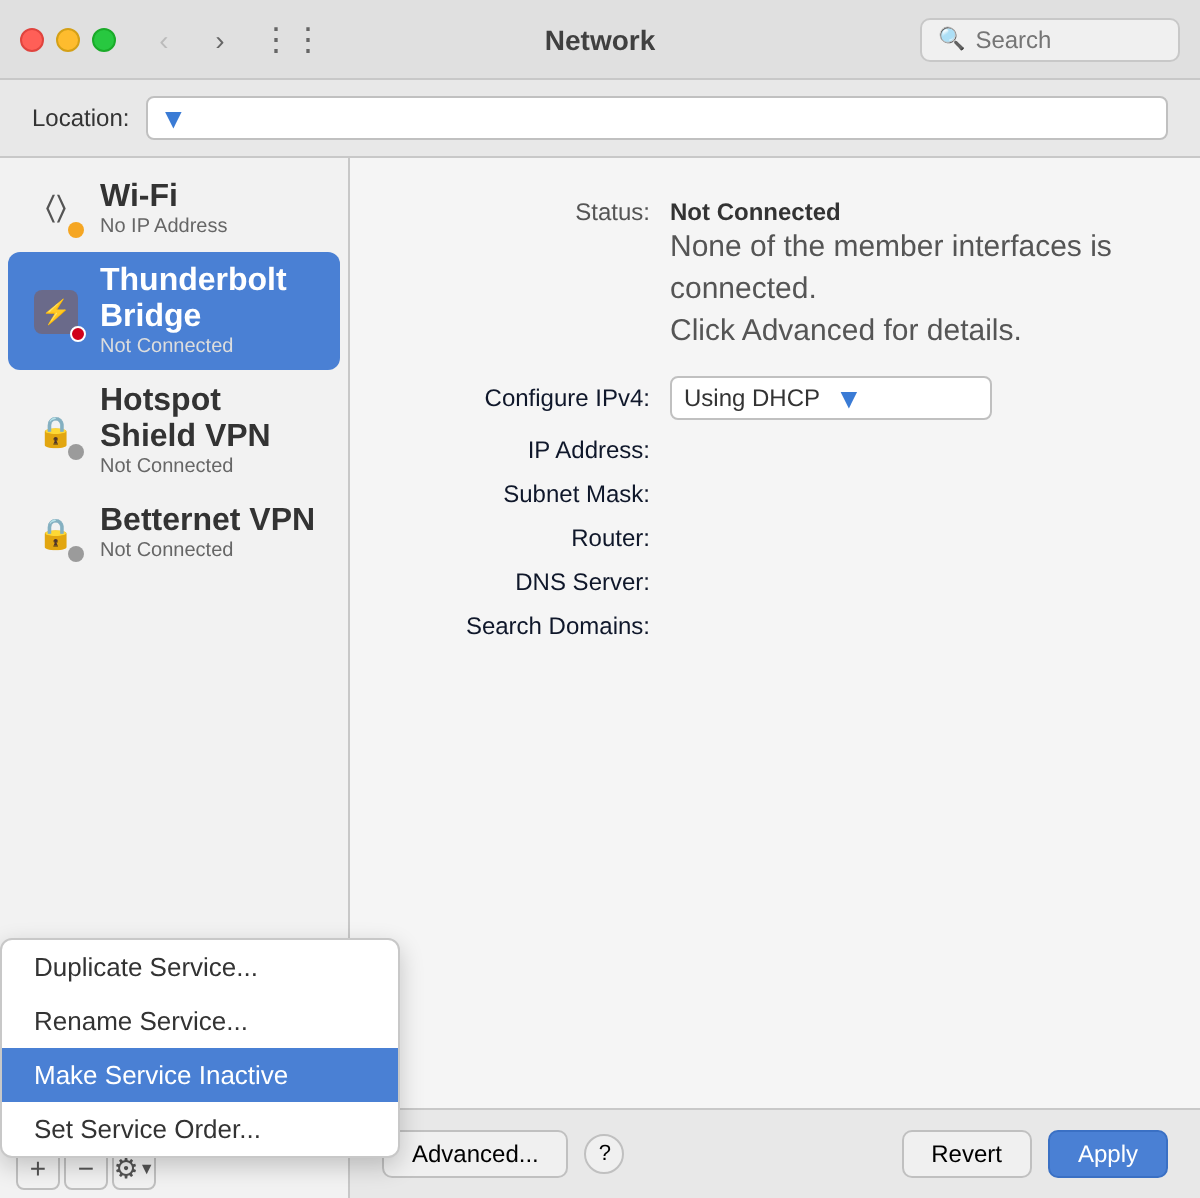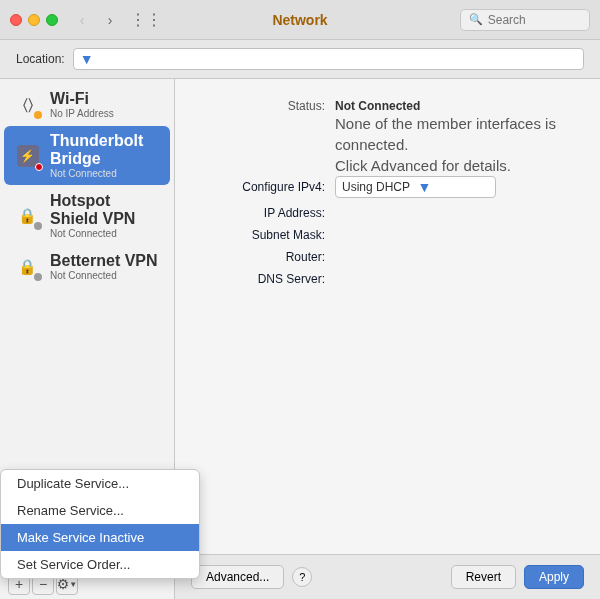--- a/index.html
+++ b/index.html
@@ -59,21 +59,21 @@
       color: #666;
       font-size: 16px;
       display: flex; align-items: center;
     }
 
     .title-bar-title {
       flex: 1;
       text-align: center;
       font-size: 14px;
       font-weight: 600;
-      color: #a16207;
+      color: #404040;
       position: absolute;
       left: 50%;
       transform: translateX(-50%);
     }
 
     .search-bar {
       margin-left: auto;
       display: flex;
       align-items: center;
       background: #f0f0f0;
@@ -225,21 +225,21 @@
 
     
     .network-detail {
       flex: 1;
       padding: 20px 30px;
     }
 
     .status-line {
       display: flex;
       gap: 10px;
-      margin-bottom: 0;
+      margin-bottom: 12px;
     }
     .status-label {
       font-size: 12px;
       color: #555;
       text-align: right;
       width: 120px;
       flex-shrink: 0;
     }
     .status-value {
       font-size: 12px;
@@ -503,20 +503,24 @@
         <div class="form-row">
           <span class="form-label">Router:</span>
           <span></span>
         </div>
 
         <div class="form-row">
           <span class="form-label">DNS Server:</span>
           <span></span>
         </div>
 
+        <div class="form-row">
+          <span class="form-label">Search Domains:</span>
+          <span></span>
+        </div>
 
       </div>
 
       <div class="action-bar">
         <button class="advanced-btn">Advanced...</button>
         <button class="help-btn">?</button>
         <div class="action-right">
           <button class="action-btn">Revert</button>
           <button class="action-btn primary">Apply</button>
         </div>

